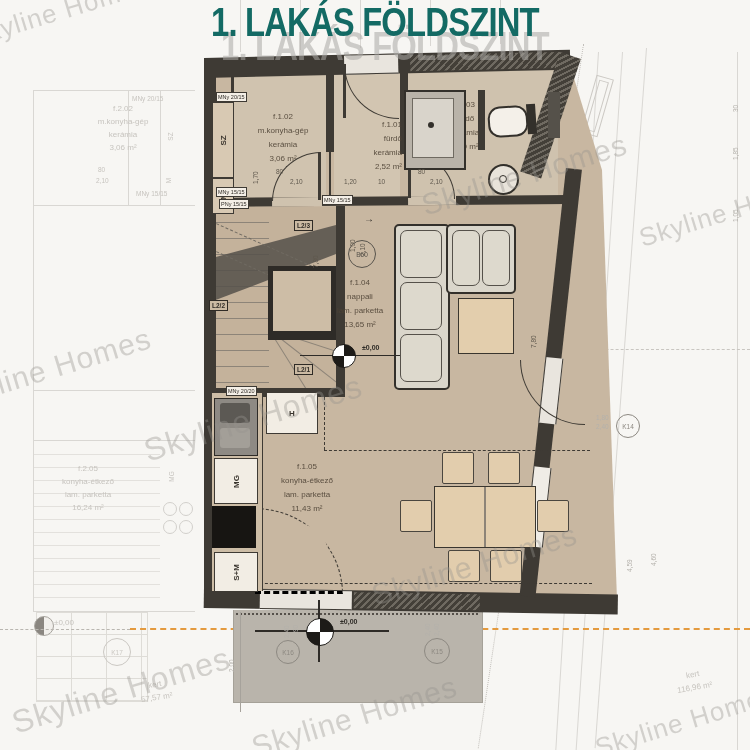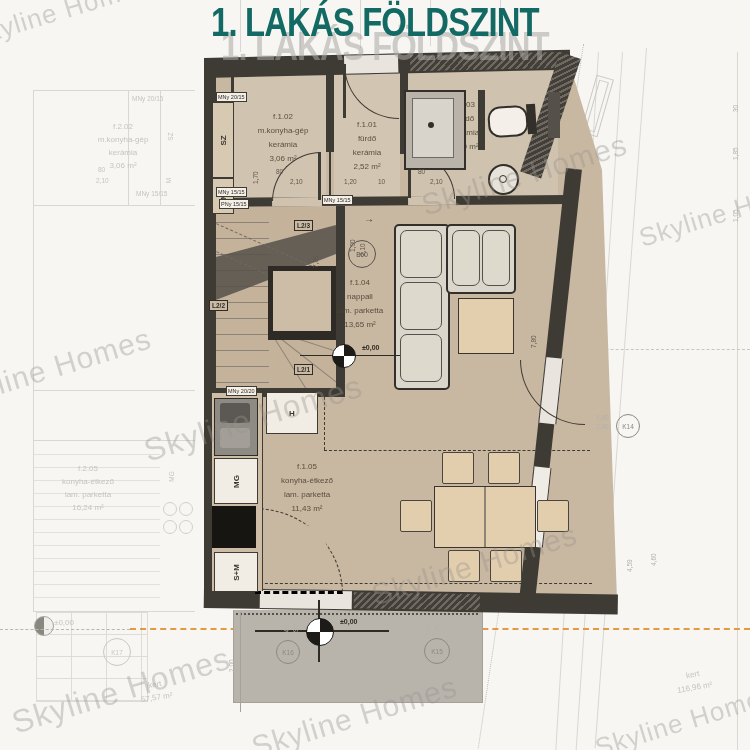--- a/index.html
+++ b/index.html
@@ -82,21 +82,21 @@
   <div class="bgl" style="left:430px;top:0;width:1px;height:46px;"></div>
   <div class="bgl" style="left:500px;top:0;width:1px;height:44px;"></div>
   <div class="hatchH" style="left:34px;top:442px;width:126px;height:168px;"></div>
   <div class="gridT" style="left:36px;top:612px;width:110px;height:88px;"></div>
 
   <div class="bgcirc" style="left:163px;top:502px;width:12px;height:12px;"></div>
   <div class="bgcirc" style="left:179px;top:502px;width:12px;height:12px;"></div>
   <div class="bgcirc" style="left:163px;top:520px;width:12px;height:12px;"></div>
   <div class="bgcirc" style="left:179px;top:520px;width:12px;height:12px;"></div>
 
-  <div class="bgtxt" style="left:78px;top:120px;width:90px;">
+  <div class="bgtxt" style="left:78px;top:102px;width:90px;">
     <div>f.2.02</div>
     <div>m.konyha-gép</div>
     <div>kerámia</div>
     <div>3,06 m²</div>
   </div>
   <div class="bgtxt" style="left:43px;top:462px;width:90px;">
     <div>f.2.05</div>
     <div>konyha-étkező</div>
     <div>lam. parketta</div>
     <div>16,24 m²</div>
@@ -245,21 +245,21 @@
   <div class="wood" style="left:434px;top:486px;width:100px;height:60px;">
     <div class="abs" style="left:49px;top:0;width:1.5px;height:100%;background:#8d8478;"></div>
   </div>
   <div class="chair" style="left:442px;top:452px;width:30px;height:30px;"></div>
   <div class="chair" style="left:488px;top:452px;width:30px;height:30px;"></div>
   <div class="chair" style="left:400px;top:500px;width:30px;height:30px;"></div>
   <div class="chair" style="left:537px;top:500px;width:30px;height:30px;"></div>
   <div class="chair" style="left:448px;top:550px;width:30px;height:30px;"></div>
   <div class="chair" style="left:490px;top:550px;width:30px;height:30px;"></div>
 
-  <div class="rl" style="left:332px;top:118px;width:70px;">
+  <div class="rl" style="left:332px;top:118px;width:70px;text-align:right;">
     <div>f.1.01</div>
     <div>fürdő</div>
     <div>kerámia</div>
     <div>2,52 m²</div>
   </div>
   <div class="rl" style="left:238px;top:110px;width:90px;">
     <div>f.1.02</div>
     <div>m.konyha-gép</div>
     <div>kerámia</div>
     <div>3,06 m²</div>

